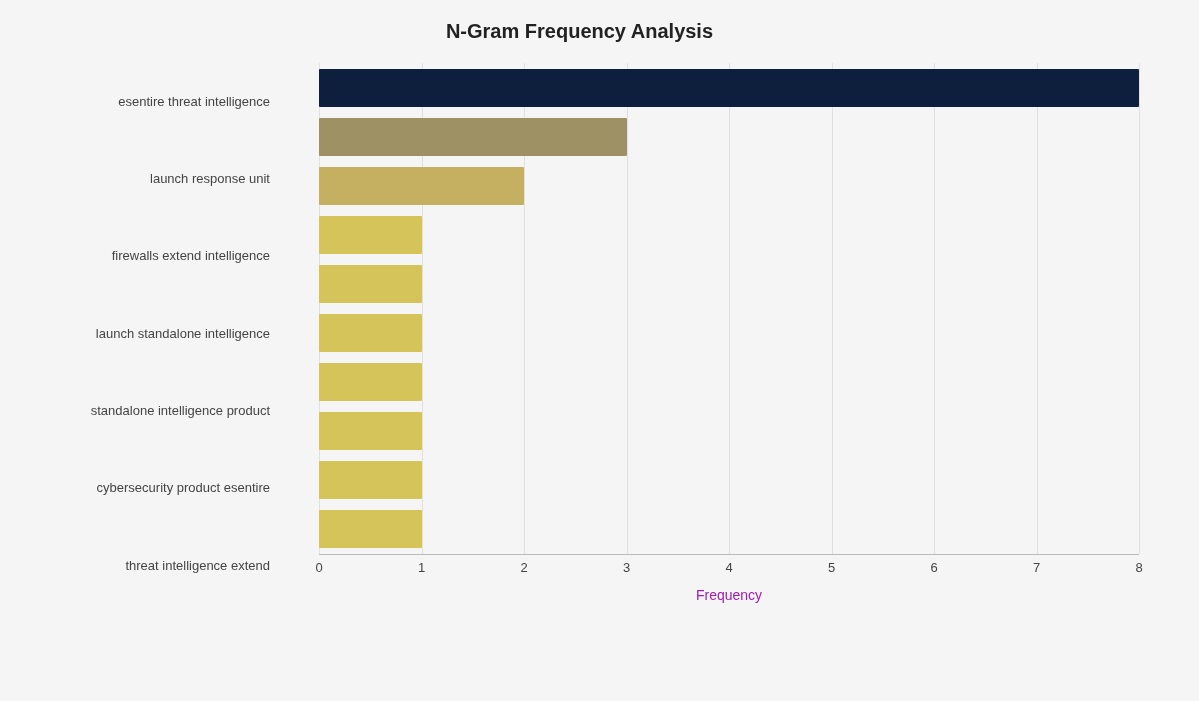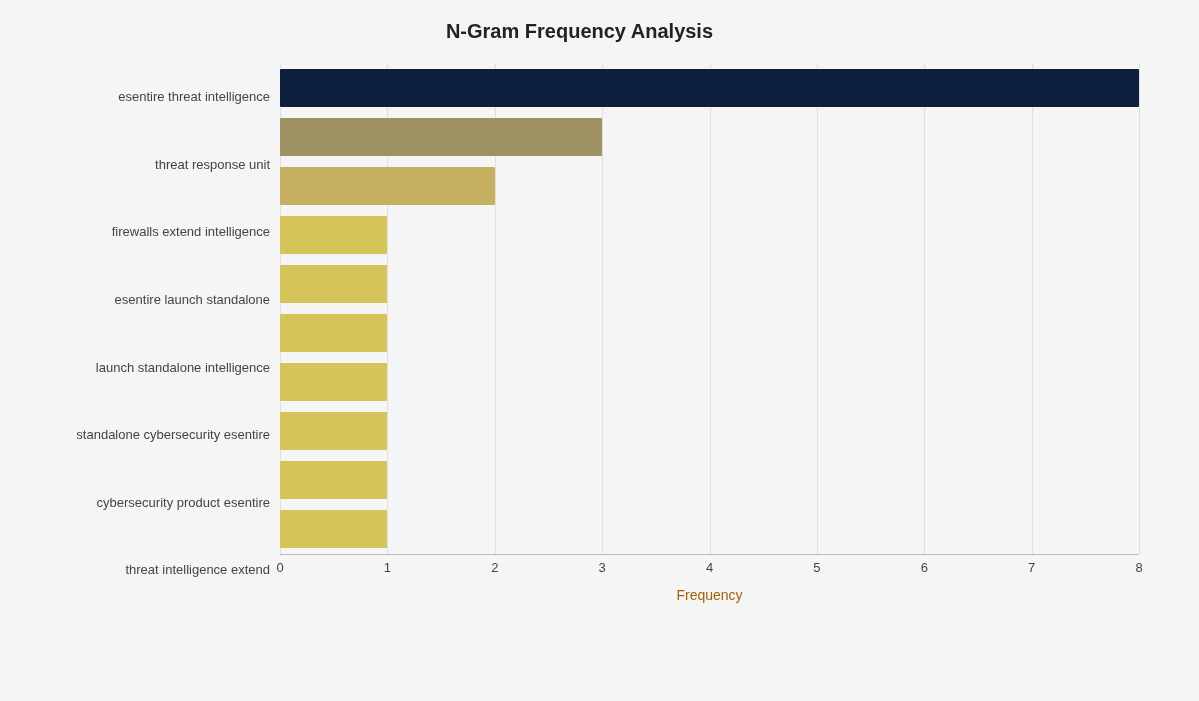--- a/index.html
+++ b/index.html
@@ -24,20 +24,21 @@
       font-size: 20px;
       font-weight: bold;
       color: #222;
       margin-bottom: 20px;
     }
     .chart-area {
       display: flex;
       width: 100%;
       height: calc(100% - 60px);
       position: relative;
+      gap: 39px;
     }
     .y-axis {
       display: flex;
       flex-direction: column;
       justify-content: space-around;
       width: 260px;
       flex-shrink: 0;
       padding-right: 10px;
     }
     .y-label {
@@ -100,38 +101,37 @@
     .x-tick {
       position: absolute;
       transform: translateX(-50%);
       font-size: 13px;
       color: #444;
       top: 5px;
     }
     .x-axis-label {
       text-align: center;
       font-size: 14px;
-      color: #a16207;
+      color: #a21caf;
       margin-top: 8px;
     }
   </style>
 </head>
 <body>
 
 <div class="chart-container">
   <div class="chart-title">N-Gram Frequency Analysis</div>
   <div class="chart-area">
 
     <div class="y-axis" id="y-axis">
         <div class="y-label">esentire threat intelligence</div>
-        <div class="y-label">threat response unit</div>
+        <div class="y-label">launch response unit</div>
         <div class="y-label">firewalls extend intelligence</div>
-        <div class="y-label">esentire launch standalone</div>
         <div class="y-label">launch standalone intelligence</div>
-        <div class="y-label">standalone cybersecurity esentire</div>
+        <div class="y-label">standalone intelligence product</div>
         <div class="y-label">cybersecurity product esentire</div>
         <div class="y-label">threat intelligence extend</div>
       </div>
 
     <div class="bars-and-x">
       <div class="bars-area" id="bars-area">
 
       <div class="grid-line" style="left: 0%;"></div>
           <div class="grid-line" style="left: 12.5%;"></div>
           <div class="grid-line" style="left: 25%;"></div>

